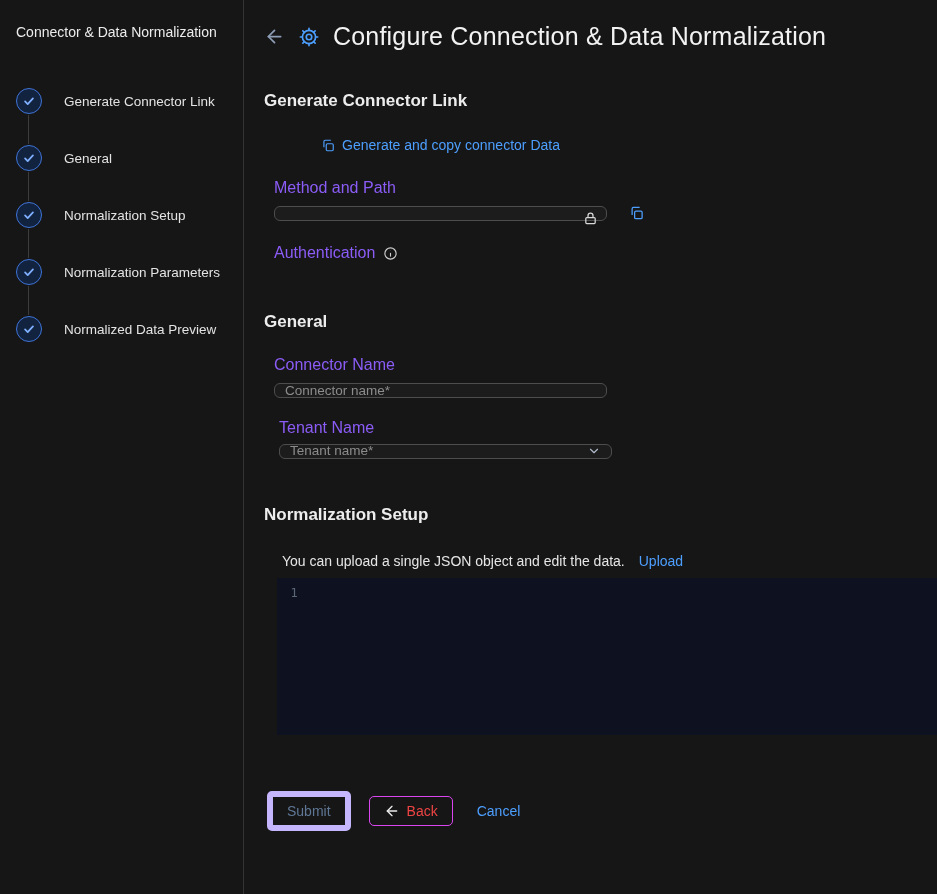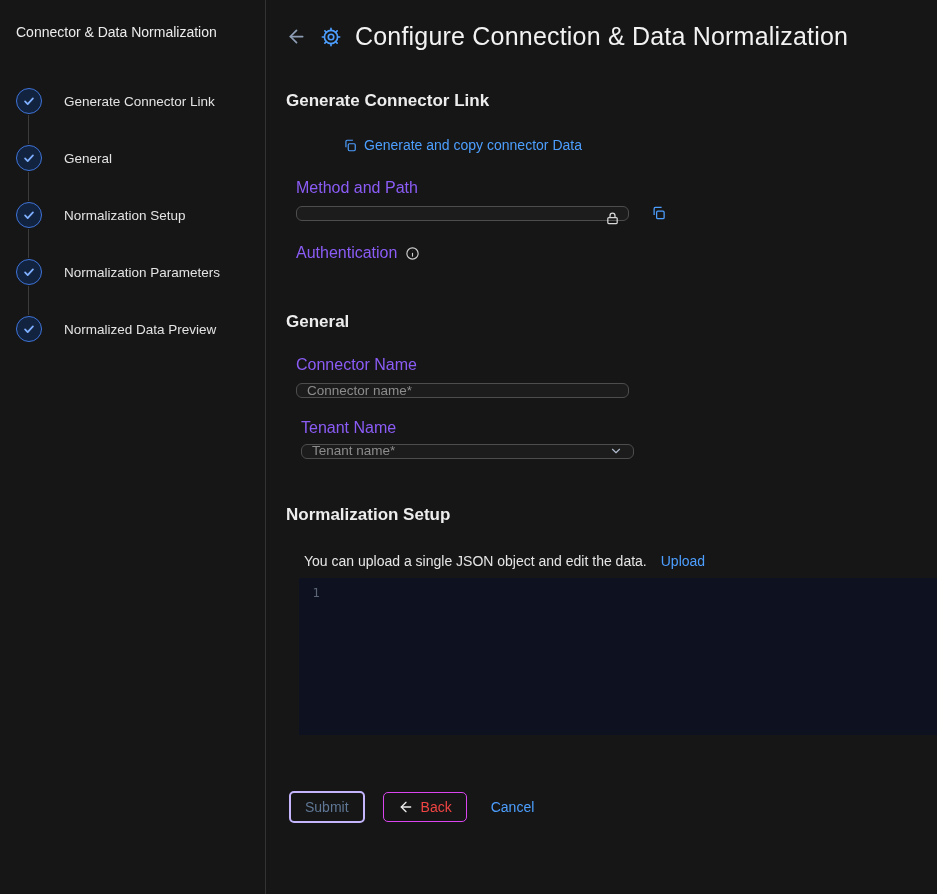--- a/index.html
+++ b/index.html
@@ -8,21 +8,21 @@
     width: 937px; height: 894px;
     background: #161616;
     color: #e8e8e8;
     font-family: "Liberation Sans", sans-serif;
     display: flex;
     overflow: hidden;
   }
 
   
   .sidebar {
-    width: 266px; flex: none;
+    width: 244px; flex: none;
     border-right: 1px solid #333;
     padding: 24px 14px 0 16px;
   }
   .sidebar-title { font-size: 14px; font-weight: 500; color: #ececec; margin-bottom: 48px; }
   .stepper { position: relative; }
   .step { display: flex; align-items: center; gap: 22px; position: relative; padding-bottom: 31px; }
   .step:last-child { padding-bottom: 0; }
   .step:not(:last-child)::after {
     content: ""; position: absolute; left: 12px; top: 27px; bottom: 1px;
     width: 1px; background: #3c3c3c;
@@ -91,21 +91,21 @@
     background: #0e1220;
     display: flex;
     font-family: "DejaVu Sans Mono", monospace;
     font-size: 12px;
   }
   .gutter { width: 34px; padding-top: 8px; text-align: center; color: #5e6777; user-select: none; }
 
   
   .footer-actions { margin-top: 56px; margin-left: 3px; display: flex; align-items: center; gap: 18px; }
   .btn { font-size: 14px; font-family: inherit; padding: 6px 14px; border-radius: 5px; background: transparent; cursor: pointer; }
-  .btn-submit { border: 2px solid #c4b5fd; color: #5f7795; }
+  .btn-submit { border: 6px solid #c4b5fd; color: #5f7795; }
   .btn-back { border: 1px solid #d946ef; color: #ef4444; display: inline-flex; align-items: center; gap: 7px; }
   .btn-cancel { border: none; color: #4d9fff; padding: 6px 6px; }
 
   svg { display: block; }
 </style>
 </head>
 <body>
 
 <aside class="sidebar">
   <div class="sidebar-title">Connector &amp; Data Normalization</div>

